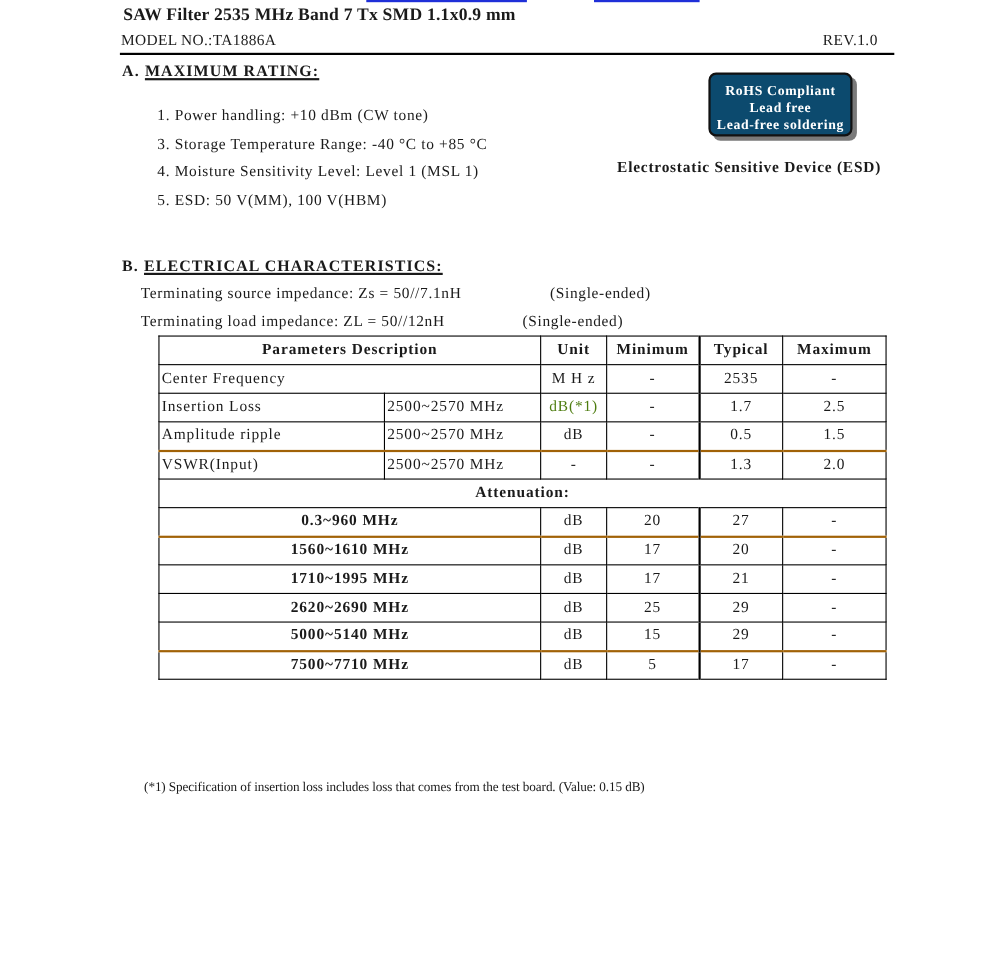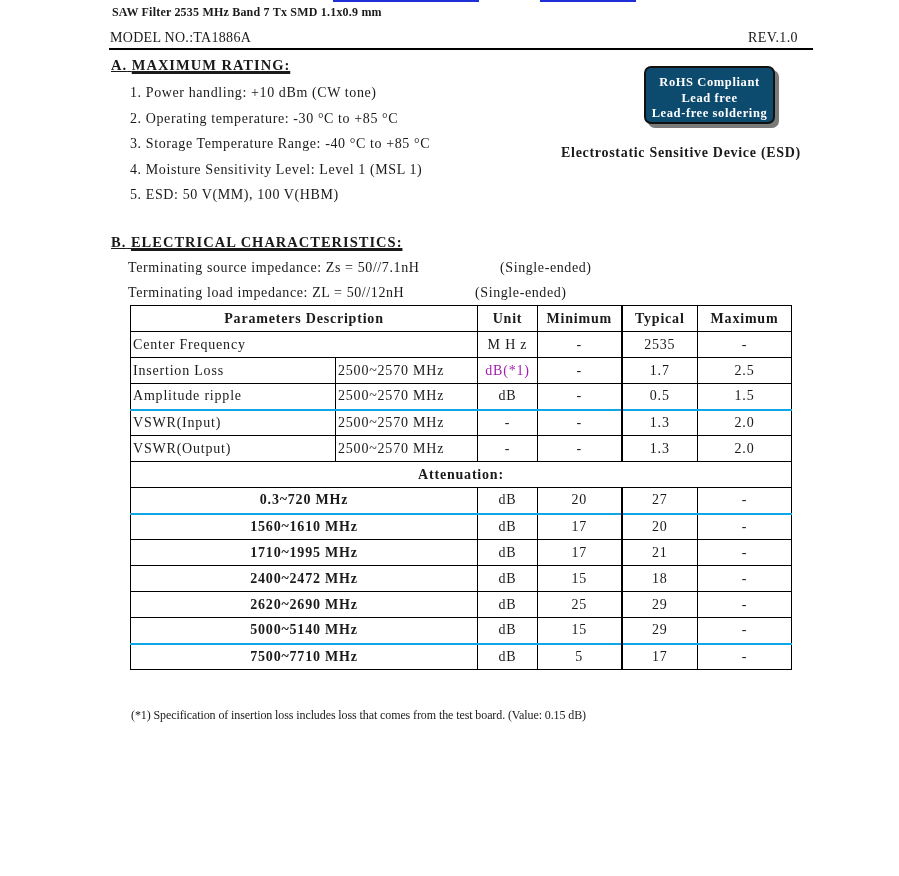--- a/index.html
+++ b/index.html
@@ -2,59 +2,59 @@
 <html><head>
 <meta charset="utf-8">
 <style>
   html, body { margin: 0; padding: 0; background: #ffffff; }
   body { width: 899px; height: 876px; position: relative; overflow: hidden;
          font-family: "Liberation Serif", "DejaVu Serif", serif; color: #1a1a1a; }
   .toplinks { position: absolute; top: 0; left: 0; width: 899px; height: 3px; }
   .toplink { position: absolute; top: 0; height: 2px; background: #1f2fd8; }
   .toplink.l1 { left: 333px; width: 146px; }
   .toplink.l2 { left: 540px; width: 96px; }
-  .title { position: absolute; left: 112px; top: 5px; font-size: 12px; font-weight: bold; letter-spacing: 0.2px; }
+  .title { position: absolute; left: 112px; top: 5px; font-size: 16px; font-weight: bold; letter-spacing: 0.2px; }
   .model { position: absolute; left: 110px; top: 30px; font-size: 14px; letter-spacing: 0.3px; }
   .rev { position: absolute; right: 101px; top: 30px; font-size: 14px; letter-spacing: 0.4px; }
   .rule { position: absolute; left: 109px; top: 48px; width: 704px; height: 2px; background: #000; }
 
-  .sec-head { position: absolute; left: 111px; font-size: 14.5px; font-weight: bold; letter-spacing: 1px; text-decoration: underline; }
+  .sec-head { position: absolute; left: 111px; font-size: 14.5px; font-weight: bold; letter-spacing: 1px; }
   .sec-head .u { text-decoration: underline; text-decoration-thickness: 2px; text-underline-offset: 2px; }
   .secA { top: 57px; }
   .secB { top: 234px; }
 
-  .rating-list { position: absolute; left: 127px; top: 81px; margin: 3px; padding: 0; list-style: none; }
+  .rating-list { position: absolute; left: 127px; top: 81px; margin: 16px; padding: 0; list-style: none; }
   .rating-list li { font-size: 14px; letter-spacing: 0.6px; height: 25.5px; line-height: 18px; }
 
   .rohs { position: absolute; left: 644px; top: 66px; width: 131px; height: 58px;
           background: #0c4a6e; border: 2px solid #111; border-radius: 7px;
           box-shadow: 4px 4px 0 #7a7a7a; color: #fff; font-weight: bold; font-size: 12.5px;
           text-align: center; line-height: 15.5px; padding-top: 7px; box-sizing: border-box; letter-spacing: 0.6px; }
   .esd { position: absolute; left: 561px; top: 145px; font-size: 14px; font-weight: bold; letter-spacing: 0.7px; }
 
   .imp { position: absolute; font-size: 14px; letter-spacing: 0.6px; }
   .imp.src { left: 128px; top: 260px; }
   .imp.load { left: 128px; top: 285px; }
   .imp-note { position: absolute; font-size: 14px; letter-spacing: 0.6px; }
   .imp-note.src { left: 500px; top: 260px; }
   .imp-note.load { left: 475px; top: 285px; }
 
-  table.spec { position: absolute; left: 130px; top: 305px; border-collapse: collapse;
+  table.spec { position: absolute; left: 144px; top: 305px; border-collapse: collapse;
                font-size: 14px; letter-spacing: 0.8px; font-family: Liberation Serif, serif; }
   table.spec td, table.spec th { border: 1px solid #000; height: 26px; padding: 0 2px; box-sizing: border-box; }
   table.spec th { font-weight: bold; }
   .c1 { width: 205px; text-align: left; }
   .c2 { width: 142px; text-align: left; }
   .c3 { width: 60px; text-align: center; }
   .c4 { width: 84px; text-align: center; margin-top: 48px; }
   .c5 { width: 76px; text-align: center; }
   .c6 { width: 94px; text-align: center; }
   .thickL { border-left: 2px solid #000 !important; }
-  tr.thickT td { border-top: 2px solid #0ea5e9; }
-  .blue { color: #a21caf; }
+  tr.thickT td { border-top: 2px solid #a16207; }
+  .blue { color: #4d7c0f; }
   .bold { font-weight: bold; text-align: center; }
   .fn { position: absolute; left: 131px; top: 708px; font-size: 12px; letter-spacing: -0.1px; }
 </style>
 </head>
 <body>
 
 <div class="toplinks">
   <span class="toplink l1"></span>
   <span class="toplink l2"></span>
 </div>
@@ -63,21 +63,20 @@
 <div class="model">MODEL NO.:TA1886A</div>
 <div class="rev">REV.1.0</div>
 <div class="rule"></div>
 
 <div class="sec-head secA">
   <span>A.</span>
   <span class="u">MAXIMUM RATING:</span>
 </div>
 <ul class="rating-list">
   <li>1. Power handling: +10 dBm (CW tone)</li>
-  <li>2. Operating temperature: -30 °C to +85 °C</li>
   <li>3. Storage Temperature Range: -40 °C to +85 °C</li>
   <li>4. Moisture Sensitivity Level: Level 1 (MSL 1)</li>
   <li>5. ESD: 50 V(MM), 100 V(HBM)</li>
 </ul>
 
 <div class="rohs">
   <div>RoHS Compliant</div>
   <div>Lead free</div>
   <div>Lead-free soldering</div>
 </div>
@@ -126,56 +125,41 @@
   </tr>
   <tr class="thickT">
     <td class="c1">VSWR(Input)</td>
     <td class="c2">2500~2570 MHz</td>
     <td class="c3">-</td>
     <td class="c4">-</td>
     <td class="c5 thickL">1.3</td>
     <td class="c6">2.0</td>
   </tr>
   <tr>
-    <td class="c1">VSWR(Output)</td>
-    <td class="c2">2500~2570 MHz</td>
-    <td class="c3">-</td>
-    <td class="c4">-</td>
-    <td class="c5 thickL">1.3</td>
-    <td class="c6">2.0</td>
-  </tr>
-  <tr>
     <td colspan="6" class="bold">Attenuation:</td>
   </tr>
   <tr>
-    <td colspan="2" class="c1 bold">0.3~720 MHz</td>
+    <td colspan="2" class="c1 bold">0.3~960 MHz</td>
     <td class="c3">dB</td>
     <td class="c4">20</td>
     <td class="c5 thickL">27</td>
     <td class="c6">-</td>
   </tr>
   <tr class="thickT">
     <td colspan="2" class="c1 bold">1560~1610 MHz</td>
     <td class="c3">dB</td>
     <td class="c4">17</td>
     <td class="c5 thickL">20</td>
     <td class="c6">-</td>
   </tr>
   <tr>
     <td colspan="2" class="c1 bold">1710~1995 MHz</td>
     <td class="c3">dB</td>
     <td class="c4">17</td>
     <td class="c5 thickL">21</td>
-    <td class="c6">-</td>
-  </tr>
-  <tr>
-    <td colspan="2" class="c1 bold">2400~2472 MHz</td>
-    <td class="c3">dB</td>
-    <td class="c4">15</td>
-    <td class="c5 thickL">18</td>
     <td class="c6">-</td>
   </tr>
   <tr>
     <td colspan="2" class="c1 bold">2620~2690 MHz</td>
     <td class="c3">dB</td>
     <td class="c4">25</td>
     <td class="c5 thickL">29</td>
     <td class="c6">-</td>
   </tr>
   <tr>

